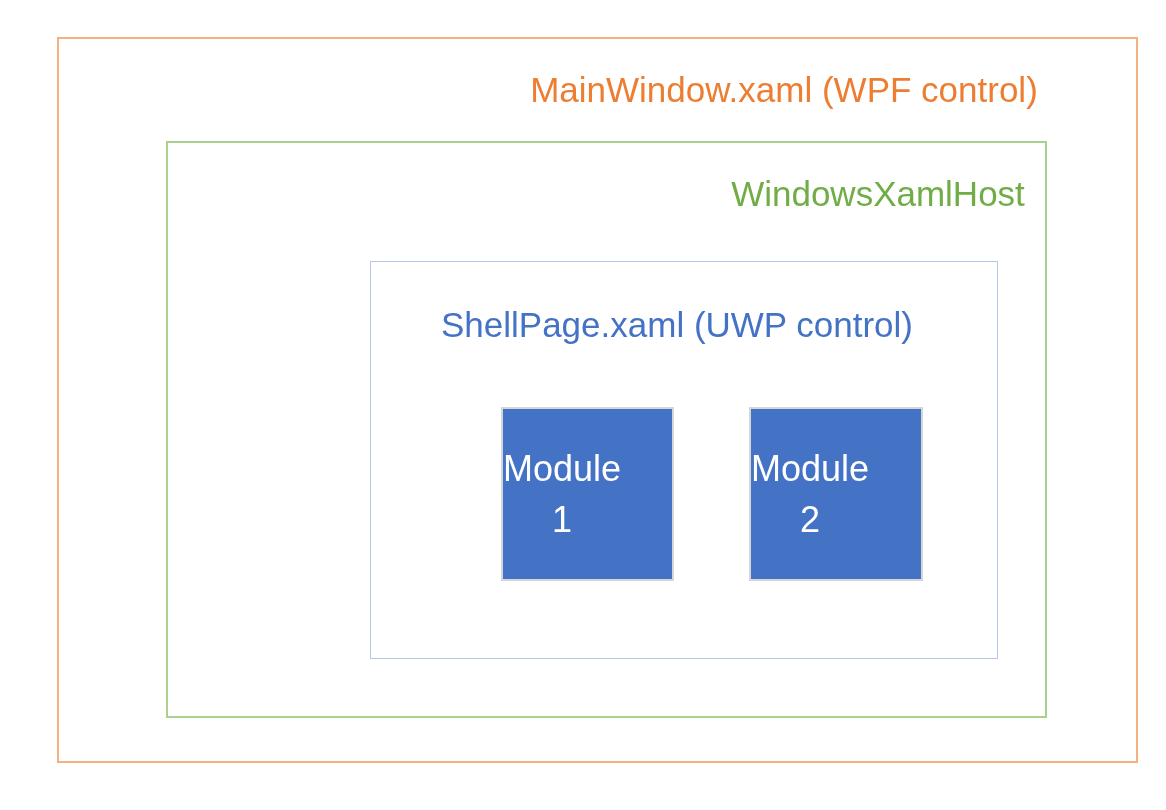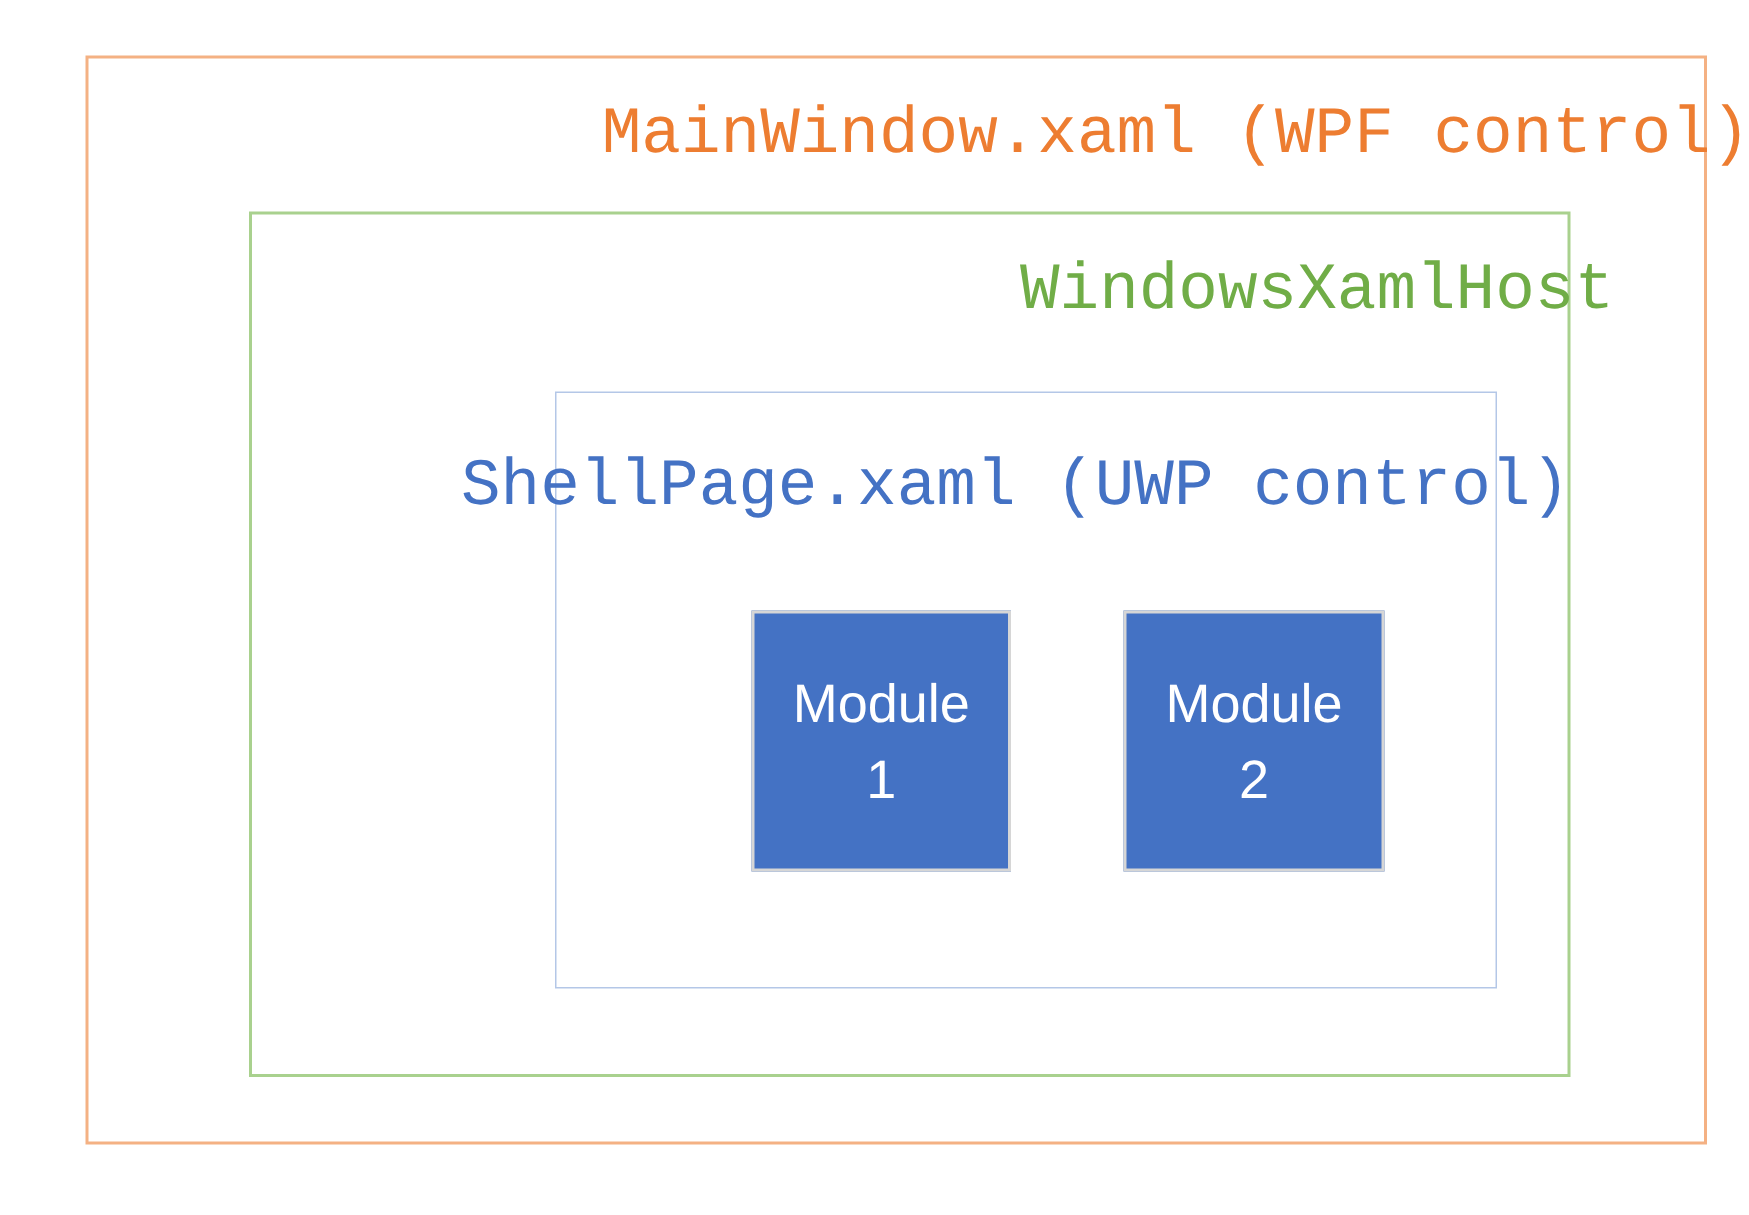--- a/index.html
+++ b/index.html
@@ -31,38 +31,36 @@
     border: 2px solid #A9D18E;
   }
   #shellpage-box {
     left: 370px; top: 261px;
     width: 628px; height: 398px;
     border: 1px solid #B4C7E7;
   }
   .label {
     position: absolute;
     white-space: nowrap;
-    font-size: 44px;
+    font-size: 35px;
     line-height: 44px;
     transform: translateX(-50%);
-    font-family: Liberation Mono, monospace;
   }
   #mainwindow-label { left: 784px; top: 68px;  color: #ED7D31; }
   #xamlhost-label   { left: 846px; top: 172px; color: #70AD47; }
   #shellpage-label  { left: 677px; top: 303px; color: #4472C4; }
   .module {
     position: absolute;
     box-sizing: border-box;
     top: 407px;
     height: 174px;
     background: #4472C4;
     border: 2px solid #D6D6D6;
     display: flex;
     align-items: center;
-    justify-content: center;
   }
   #module-1-box { left: 501px; width: 173px; }
   #module-2-box { left: 749px; width: 174px; }
   .module-label {
     color: #ffffff;
     font-size: 36px;
     line-height: 51px;
     text-align: center;
     white-space: pre-line;
   }

